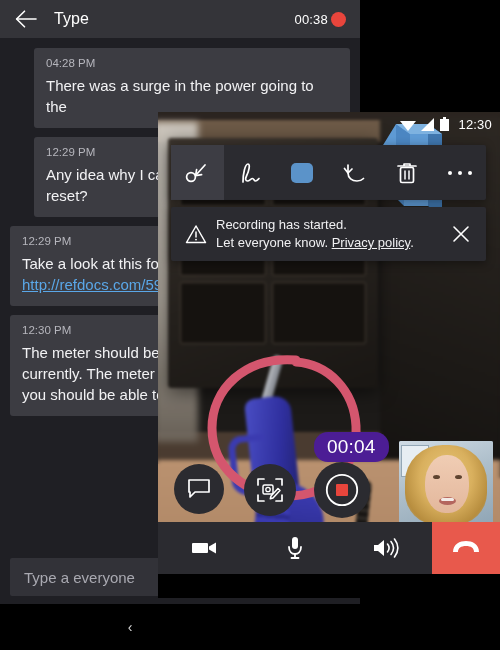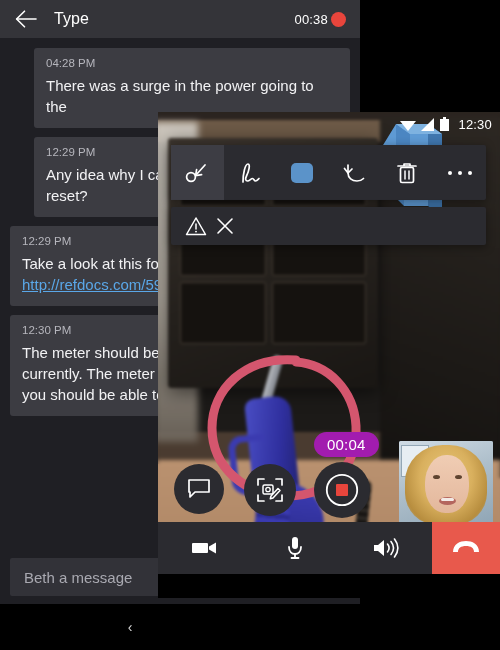--- a/index.html
+++ b/index.html
@@ -353,25 +353,25 @@
     display: flex; align-items: center; justify-content: center;
     cursor: pointer;
   }
   .btn-chat  { left: 16px;  top: 8px;  width: 50px; height: 50px; }
   .btn-annot { left: 86px;  top: 8px;  width: 52px; height: 52px; }
   .btn-rec   { left: 156px; top: 6px;  width: 56px; height: 56px; }
 
   .cap-timer {
     position: absolute;
     left: 156px; top: -24px;
-    background: #a21caf;
+    background: #4c1d95;
     border-radius: 14px;
     padding: 4px 13px;
     color: #fff;
-    font-size: 15px;
+    font-size: 19px;
     letter-spacing: .2px;
   }
   .selfview {
     position: absolute;
     right: 7px; top: -15px;
     width: 94px; height: 84px;
     border-radius: 2px;
     overflow: hidden;
     background: #9fb8c8;
   }
@@ -484,21 +484,21 @@
 
       <div class="msg">
         <div class="msg-time">12:30 PM</div>
         <div class="msg-body">The meter should be at 48 not the 32 it's currently. The meter to your right. The valve you should be able to turn pretty easily.</div>
       </div>
 
     </div>
 
     <div class="compose-wrap">
       <div class="compose">
-        <span class="compose-placeholder">Beth a message</span>
+        <span class="compose-placeholder">Type a everyone</span>
       </div>
     </div>
 
     <div class="navbar">
       <span class="nav-back">‹</span>
     </div>
   </div>
 
   <div class="call-layer">
 
@@ -617,20 +617,24 @@
       </div>
     </div>
 
     <div class="rec-banner">
       <div class="rec-banner-icon">
         <svg width="22" height="20" viewBox="0 0 22 20">
           <path d="M11 2 L20.5 18.5 H1.5 Z" fill="none" stroke="#fff" stroke-width="1.5" stroke-linejoin="round"></path>
           <path d="M11 8 V13" stroke="#fff" stroke-width="1.5" stroke-linecap="round"></path>
           <circle cx="11" cy="15.6" r=".95" fill="#fff"></circle>
         </svg>
+      </div>
+      <div class="rec-banner-text">
+        <div class="rec-line">Recording has started.</div>
+        <div class="rec-line"><span>Let everyone know. </span><a href="#" class="rec-privacy">Privacy policy</a><span>.</span></div>
       </div>
       <div class="rec-banner-close">
         <span>
           <svg width="18" height="18" viewBox="0 0 18 18">
             <path d="M2 2 L16 16 M16 2 L2 16" stroke="#fff" stroke-width="1.6" stroke-linecap="round"></path>
           </svg>
         </span>
       </div>
     </div>
 

